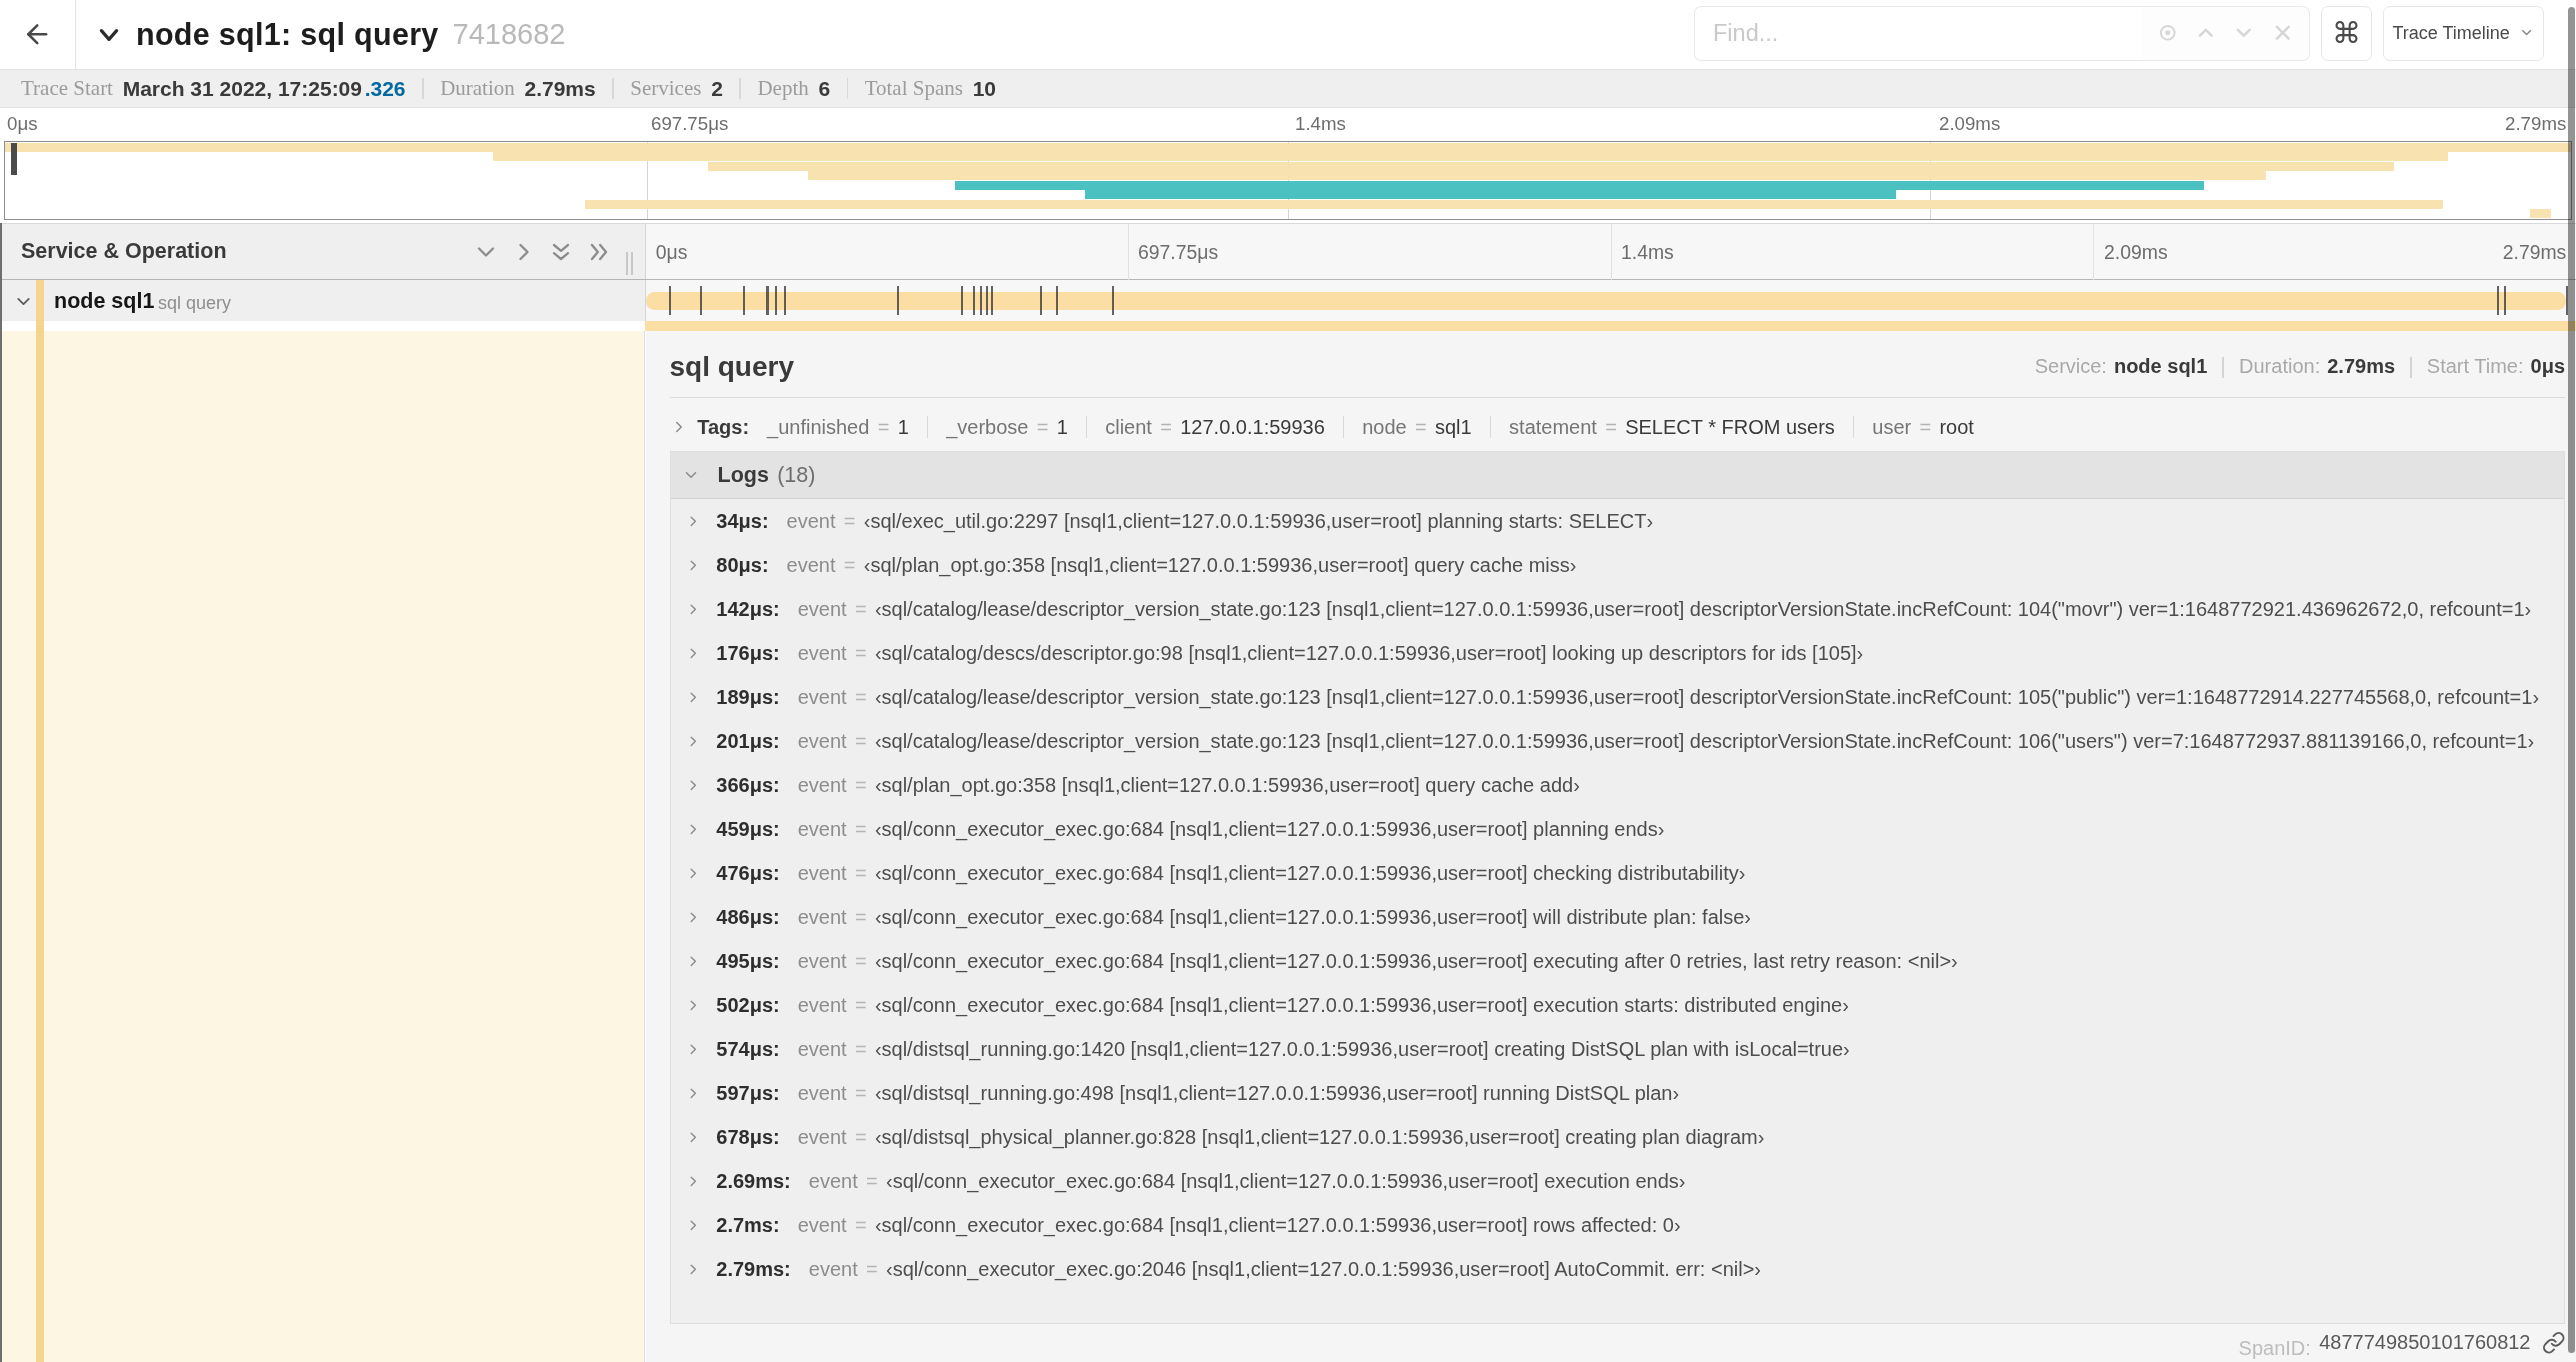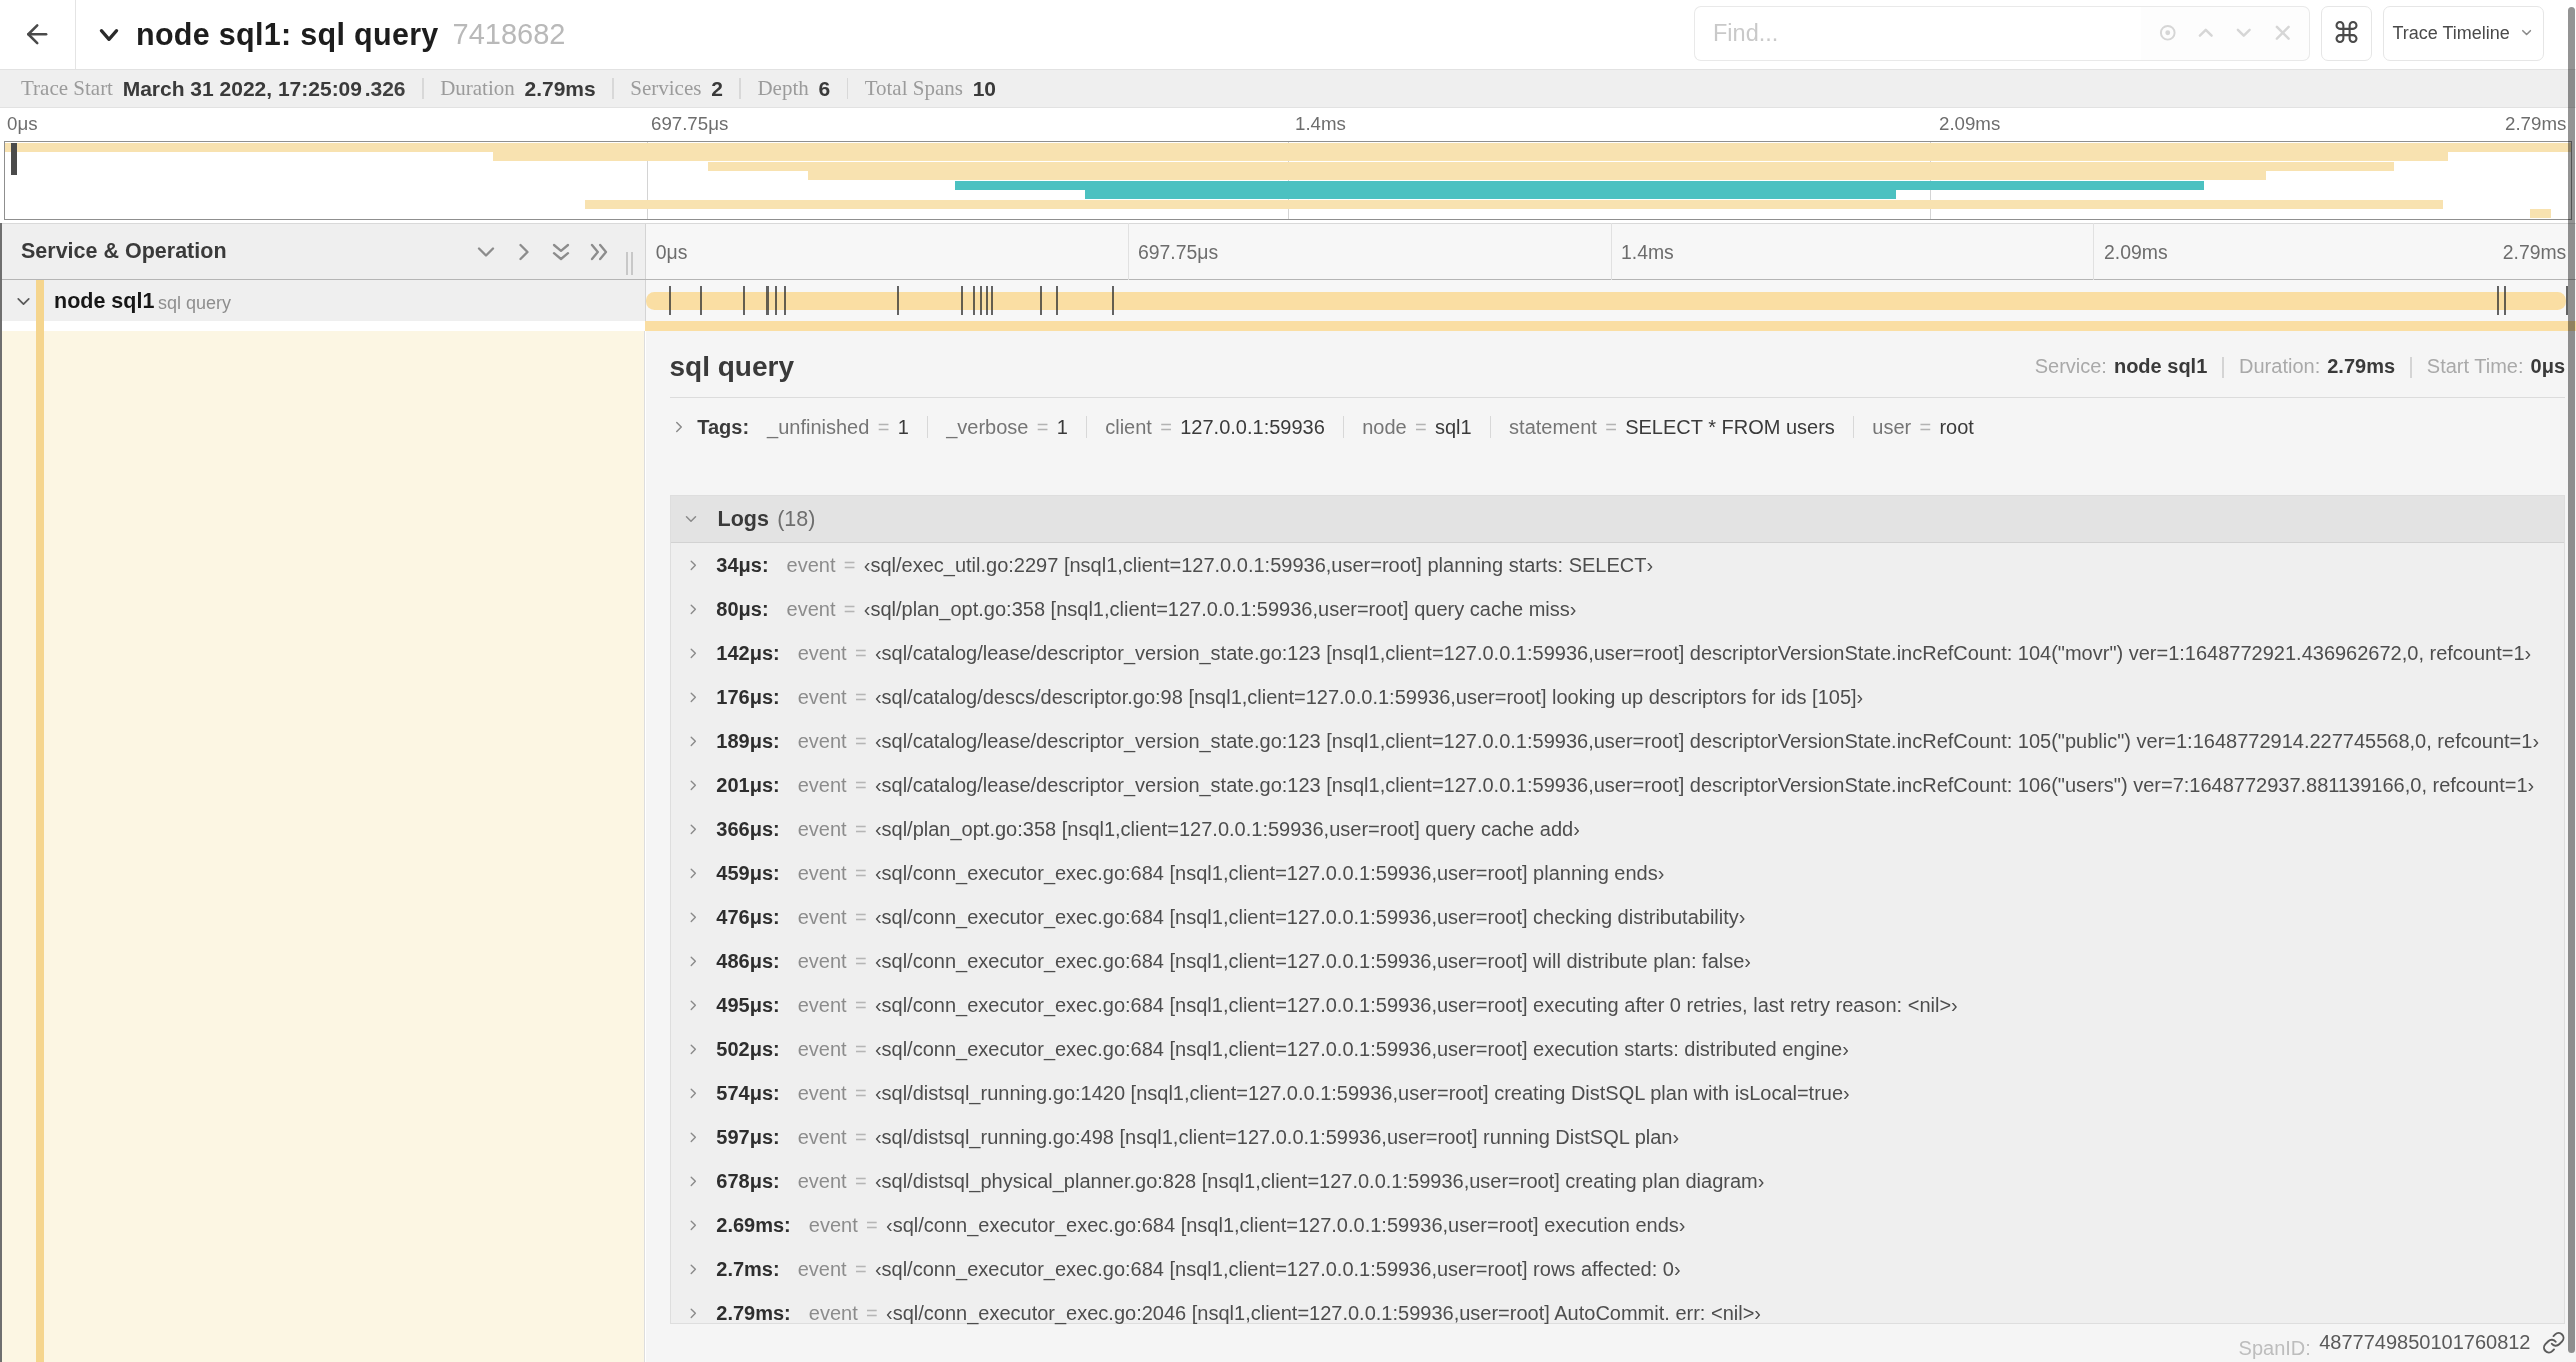--- a/index.html
+++ b/index.html
@@ -20,21 +20,21 @@
   .sfx-ic { width:23.5px; height:23.5px; color:#d6d6d6; }
   .btn { position:absolute; top:5.5px; height:55px; border:1.4px solid #e6e6e6; border-radius:7px; background:#fff; display:flex; align-items:center; justify-content:center; cursor:pointer; }
   .btn-cmd { left:2321px; width:51px; font-size:29px; color:#4a4a4a; }
   .btn-view { left:2383px; width:161px; font-size:18px; color:#4a4a4a; gap:9.7px; }
 
   
   .infobar { position:absolute; left:0; top:69px; width:2576px; height:39px; background:#efefef; border-top:0.7px solid #e2e2e2; border-bottom:0.7px solid #e2e2e2; display:flex; align-items:center; padding-left:21px; font-size:21px; }
   .info-item { display:flex; align-items:center; gap:9.7px; }
   .info-lab { color:#9b9b9b;font-family:Liberation Serif, serif; }
   .info-val { color:#3a3a3a; font-weight:bold; }
-  .info-frac { color:#404040; font-weight:bold; }
+  .info-frac { color:#0369a1; font-weight:bold; }
   .info-sep { width:1.4px; height:21px; background:#d8d8d8; margin:0 16.6px; }
 
   
   .mm-labels { position:absolute; left:0; top:109px; width:2576px; height:30.5px; }
   .mm-lab { position:absolute; top:4.2px; font-size:18.7px; color:#6d6d6d; }
   .mm-canvas { position:absolute; left:4.2px; top:141px; width:2568px; height:79px; border:1.4px solid #8f8f8f; background:#fff; cursor:crosshair; }
   .mm-grid { position:absolute; top:0; bottom:0; width:0.7px; background:#d4d4d4; }
   .mm-rows { position:absolute; left:0; top:0.7px; right:0; bottom:0.7px; display:flex; flex-direction:column; justify-content:space-between; }
   .mm-row { position:relative; height:9px; }
   .mm-span { position:absolute; top:0; height:100%; }
@@ -76,21 +76,21 @@
   .det-hr { position:absolute; left:23.5px; right:11px; top:66px; height:1.4px; background:#dcdcdc; }
   .tags-row { position:absolute; left:23.5px; right:11px; top:78px; height:36px; display:flex; align-items:center; font-size:20px; cursor:pointer; }
   .tags-lab { font-weight:bold; color:#3a3a3a; margin:0 18px 0 9.7px; }
   .tag-item { display:flex; align-items:center; }
   .tag-key { color:#757575; }
   .tag-eq { color:#b3b3b3; margin:0 8.3px; }
   .tag-val { color:#3a3a3a; }
   .tag-sep { width:1.4px; height:22px; background:#d8d8d8; margin:0 18px; }
   .chev-ic { width:18px; height:18px; color:#8a8a8a; flex:none; }
 
-  .logs-box { position:absolute; left:23.5px; right:11px; top:120px; bottom:39px; background:#efefef; border:0.7px solid #dedede;margin-top:44px; }
+  .logs-box { position:absolute; left:23.5px; right:11px; top:120px; bottom:39px; background:#efefef; border:0.7px solid #dedede; }
   .logs-hdr { height:47px; background:#e3e3e3; border-bottom:0.7px solid #d2d2d2; display:flex; align-items:center; font-size:21.5px; cursor:pointer; }
   .logs-hdr .chev-ic { margin-left:11px; }
   .logs-lab { font-weight:bold; color:#3a3a3a; margin-left:18px; }
   .logs-count { color:#6e6e6e; margin-left:8.3px; }
   .log-row { height:44px; display:flex; align-items:center; font-size:20px; cursor:pointer; }
   .log-row .chev-ic { margin-left:14px; width:16.6px; height:16.6px; }
   .log-time { font-weight:bold; color:#2e2e2e; margin-left:15.2px; white-space:nowrap; }
   .log-key { color:#8c8c8c; margin-left:18px; }
   .log-eq { color:#b5b5b5; margin:0 8.3px; }
   .log-val { color:#4d4d4d; white-space:nowrap; }

